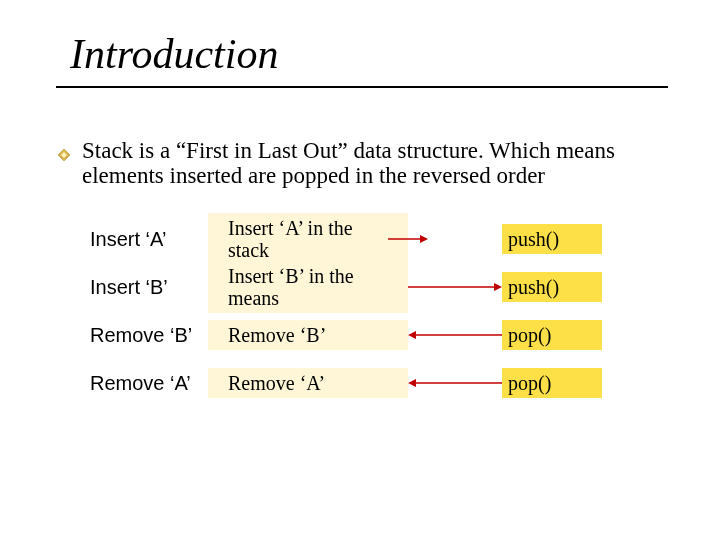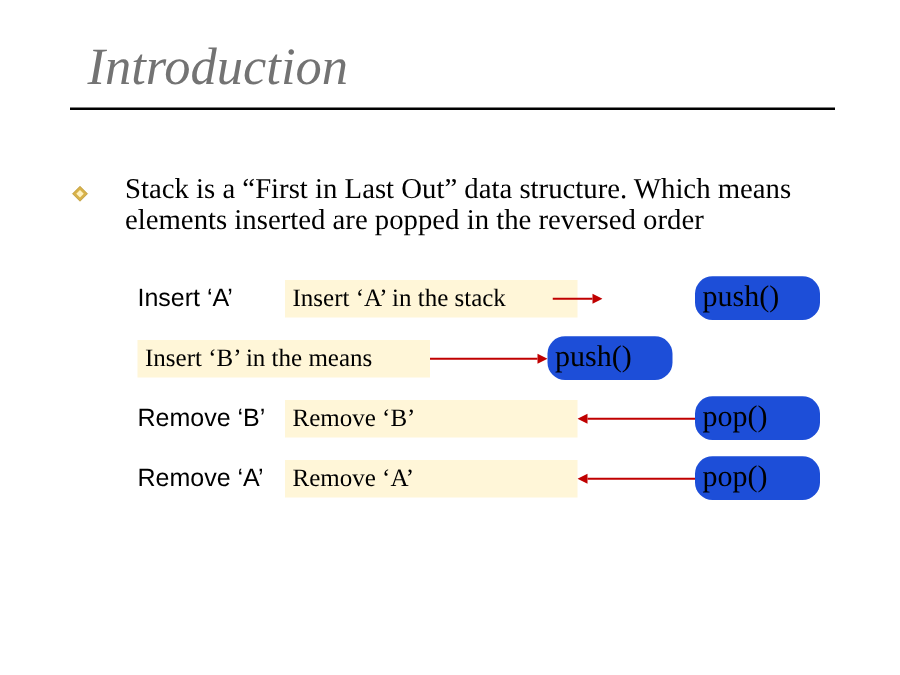--- a/index.html
+++ b/index.html
@@ -15,88 +15,86 @@
     position: relative;
     width: 720px;
     height: 540px;
     box-sizing: border-box;
     padding: 30px 50px 0 56px;
   }
   .title {
     font-family: "Times New Roman", Times, serif;
     font-style: italic;
     font-size: 42px;
-    color: #737373;
+    color: #000000;
     margin: 0 0 8px 14px;
     font-weight: 400;
   }
   .underline {
     border-bottom: 2px solid #000;
     width: 612px;
     margin-left: 0;
     margin-bottom: 50px;
   }
   .body {
     font-size: 23px;
     line-height: 1.1;
   }
   .defn-label {
     margin: 0 0 2px 0;
   }
   .bullet-row {
     display: flex;
     align-items: flex-start;
     margin-bottom: 26px;
-    gap: 18px;
   }
   .bullet-icon {
     flex: 0 0 auto;
     width: 16px;
     height: 16px;
     margin-top: 5px;
     margin-right: 10px;
   }
   .bullet-text {
     flex: 1 1 auto;
   }
   .table {
-    margin-left: 54px;
+    margin-left: 34px;
     width: 580px;
   }
   .trow {
     display: flex;
     align-items: center;
     height: 48px;
   }
   .c-action {
     width: 118px;
     font-size: 20px;
     font-family: Arial, Helvetica, sans-serif;
   }
   .c-desc {
-    width: 234px;
+    width: 200px;
     font-size: 20px;
     background: #fff6d8;
-    padding: 4px 6px;
+    padding: 4px 20px;
     box-sizing: border-box;
   }
   .c-arrow {
     width: 94px;
     position: relative;
     height: 20px;
   }
   .c-arrow.short { margin-left: -20px; width: 114px; }
   .c-arrow svg { position: absolute; left: 0; top: 50%; transform: translateY(-50%); }
   .c-func {
     width: 100px;
-    font-size: 24px;
-    background: #1d4ed8;
+    font-size: 20px;
+    background: #fde047;
     padding: 4px 6px;
     box-sizing: border-box;
-    border-radius: 14px;
   }
 </style>
 </head>
 <body>
 
 <div class="slide">
 
   <h1 class="title">Introduction</h1>
   <div class="underline"></div>
 
@@ -118,20 +116,21 @@
           <div class="c-desc">Insert  ‘A’ in the stack</div>
           <div class="c-arrow short">
             <svg width="40" height="12">
               <line x1="0" y1="6" x2="32" y2="6" stroke="#c00000" stroke-width="1.5"></line>
               <polygon points="32,2 40,6 32,10" fill="#c00000"></polygon>
             </svg>
           </div>
           <div class="c-func">push()</div>
         </div>
         <div class="trow">
+          <div class="c-action">Insert ‘B’</div>
           <div class="c-desc">Insert  ‘B’ in the means</div>
           <div class="c-arrow">
             <svg width="94" height="12">
               <line x1="0" y1="6" x2="86" y2="6" stroke="#c00000" stroke-width="1.5"></line>
               <polygon points="86,2 94,6 86,10" fill="#c00000"></polygon>
             </svg>
           </div>
           <div class="c-func">push()</div>
         </div>
         <div class="trow">

